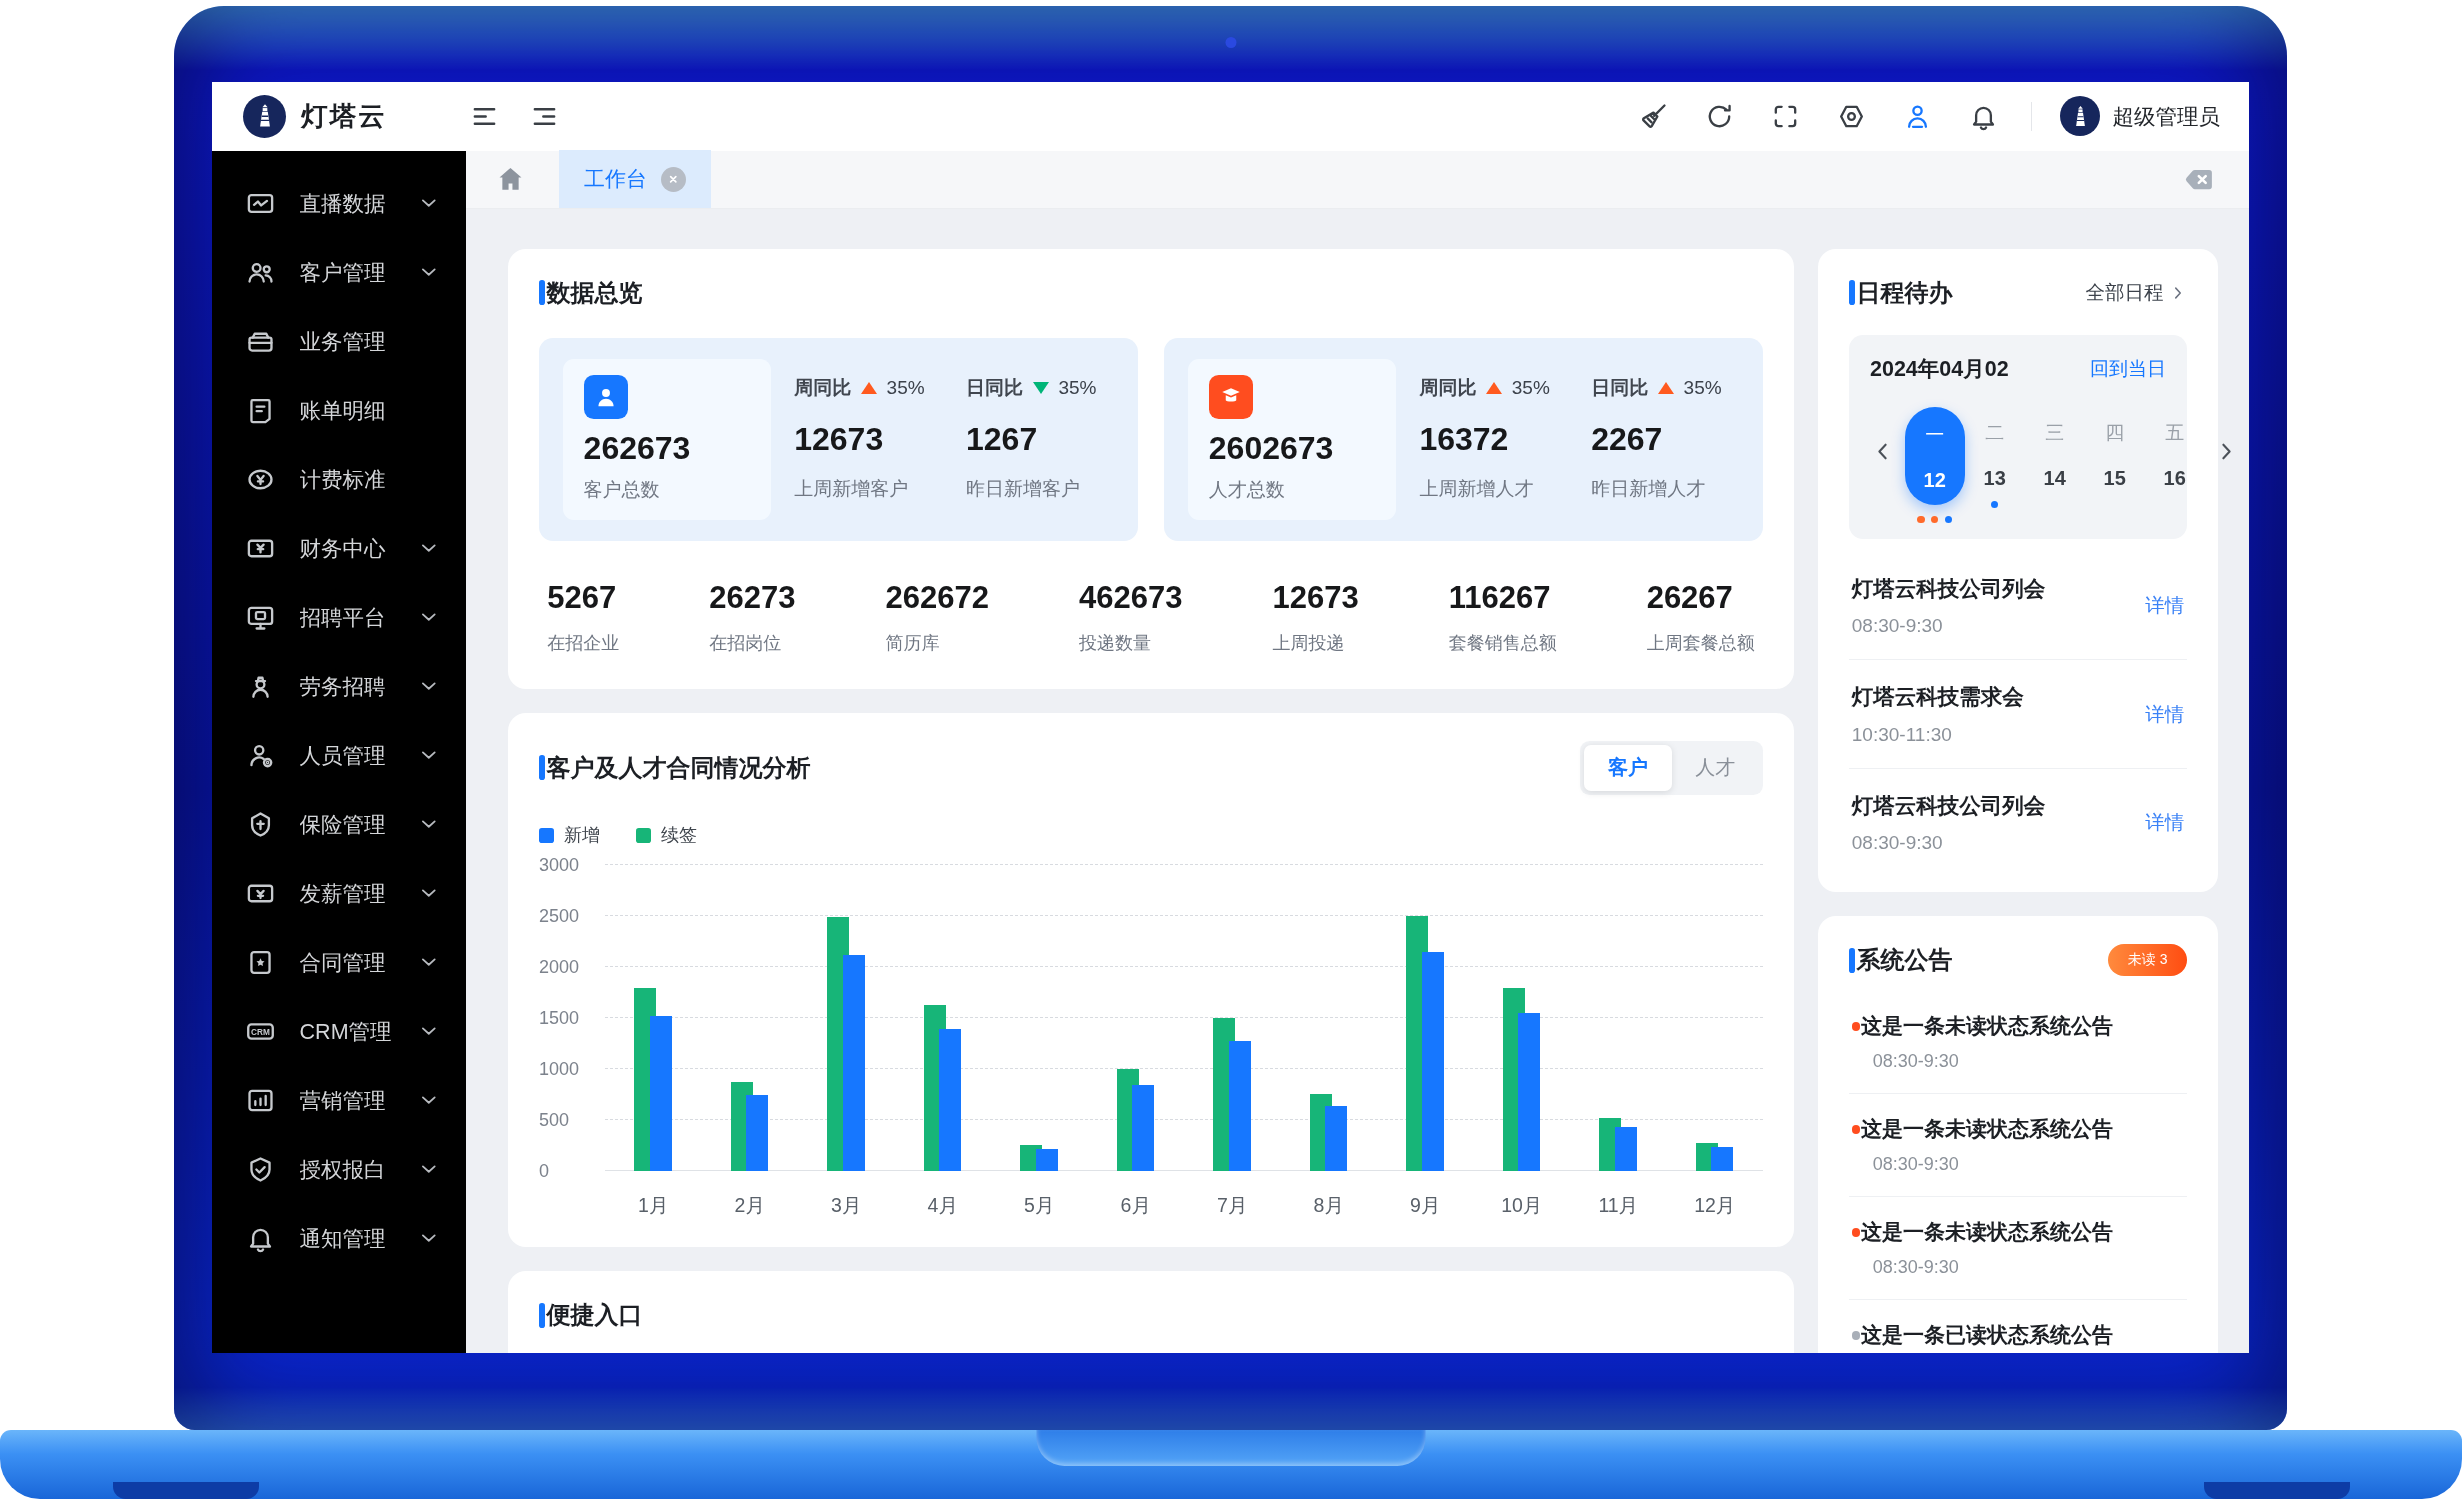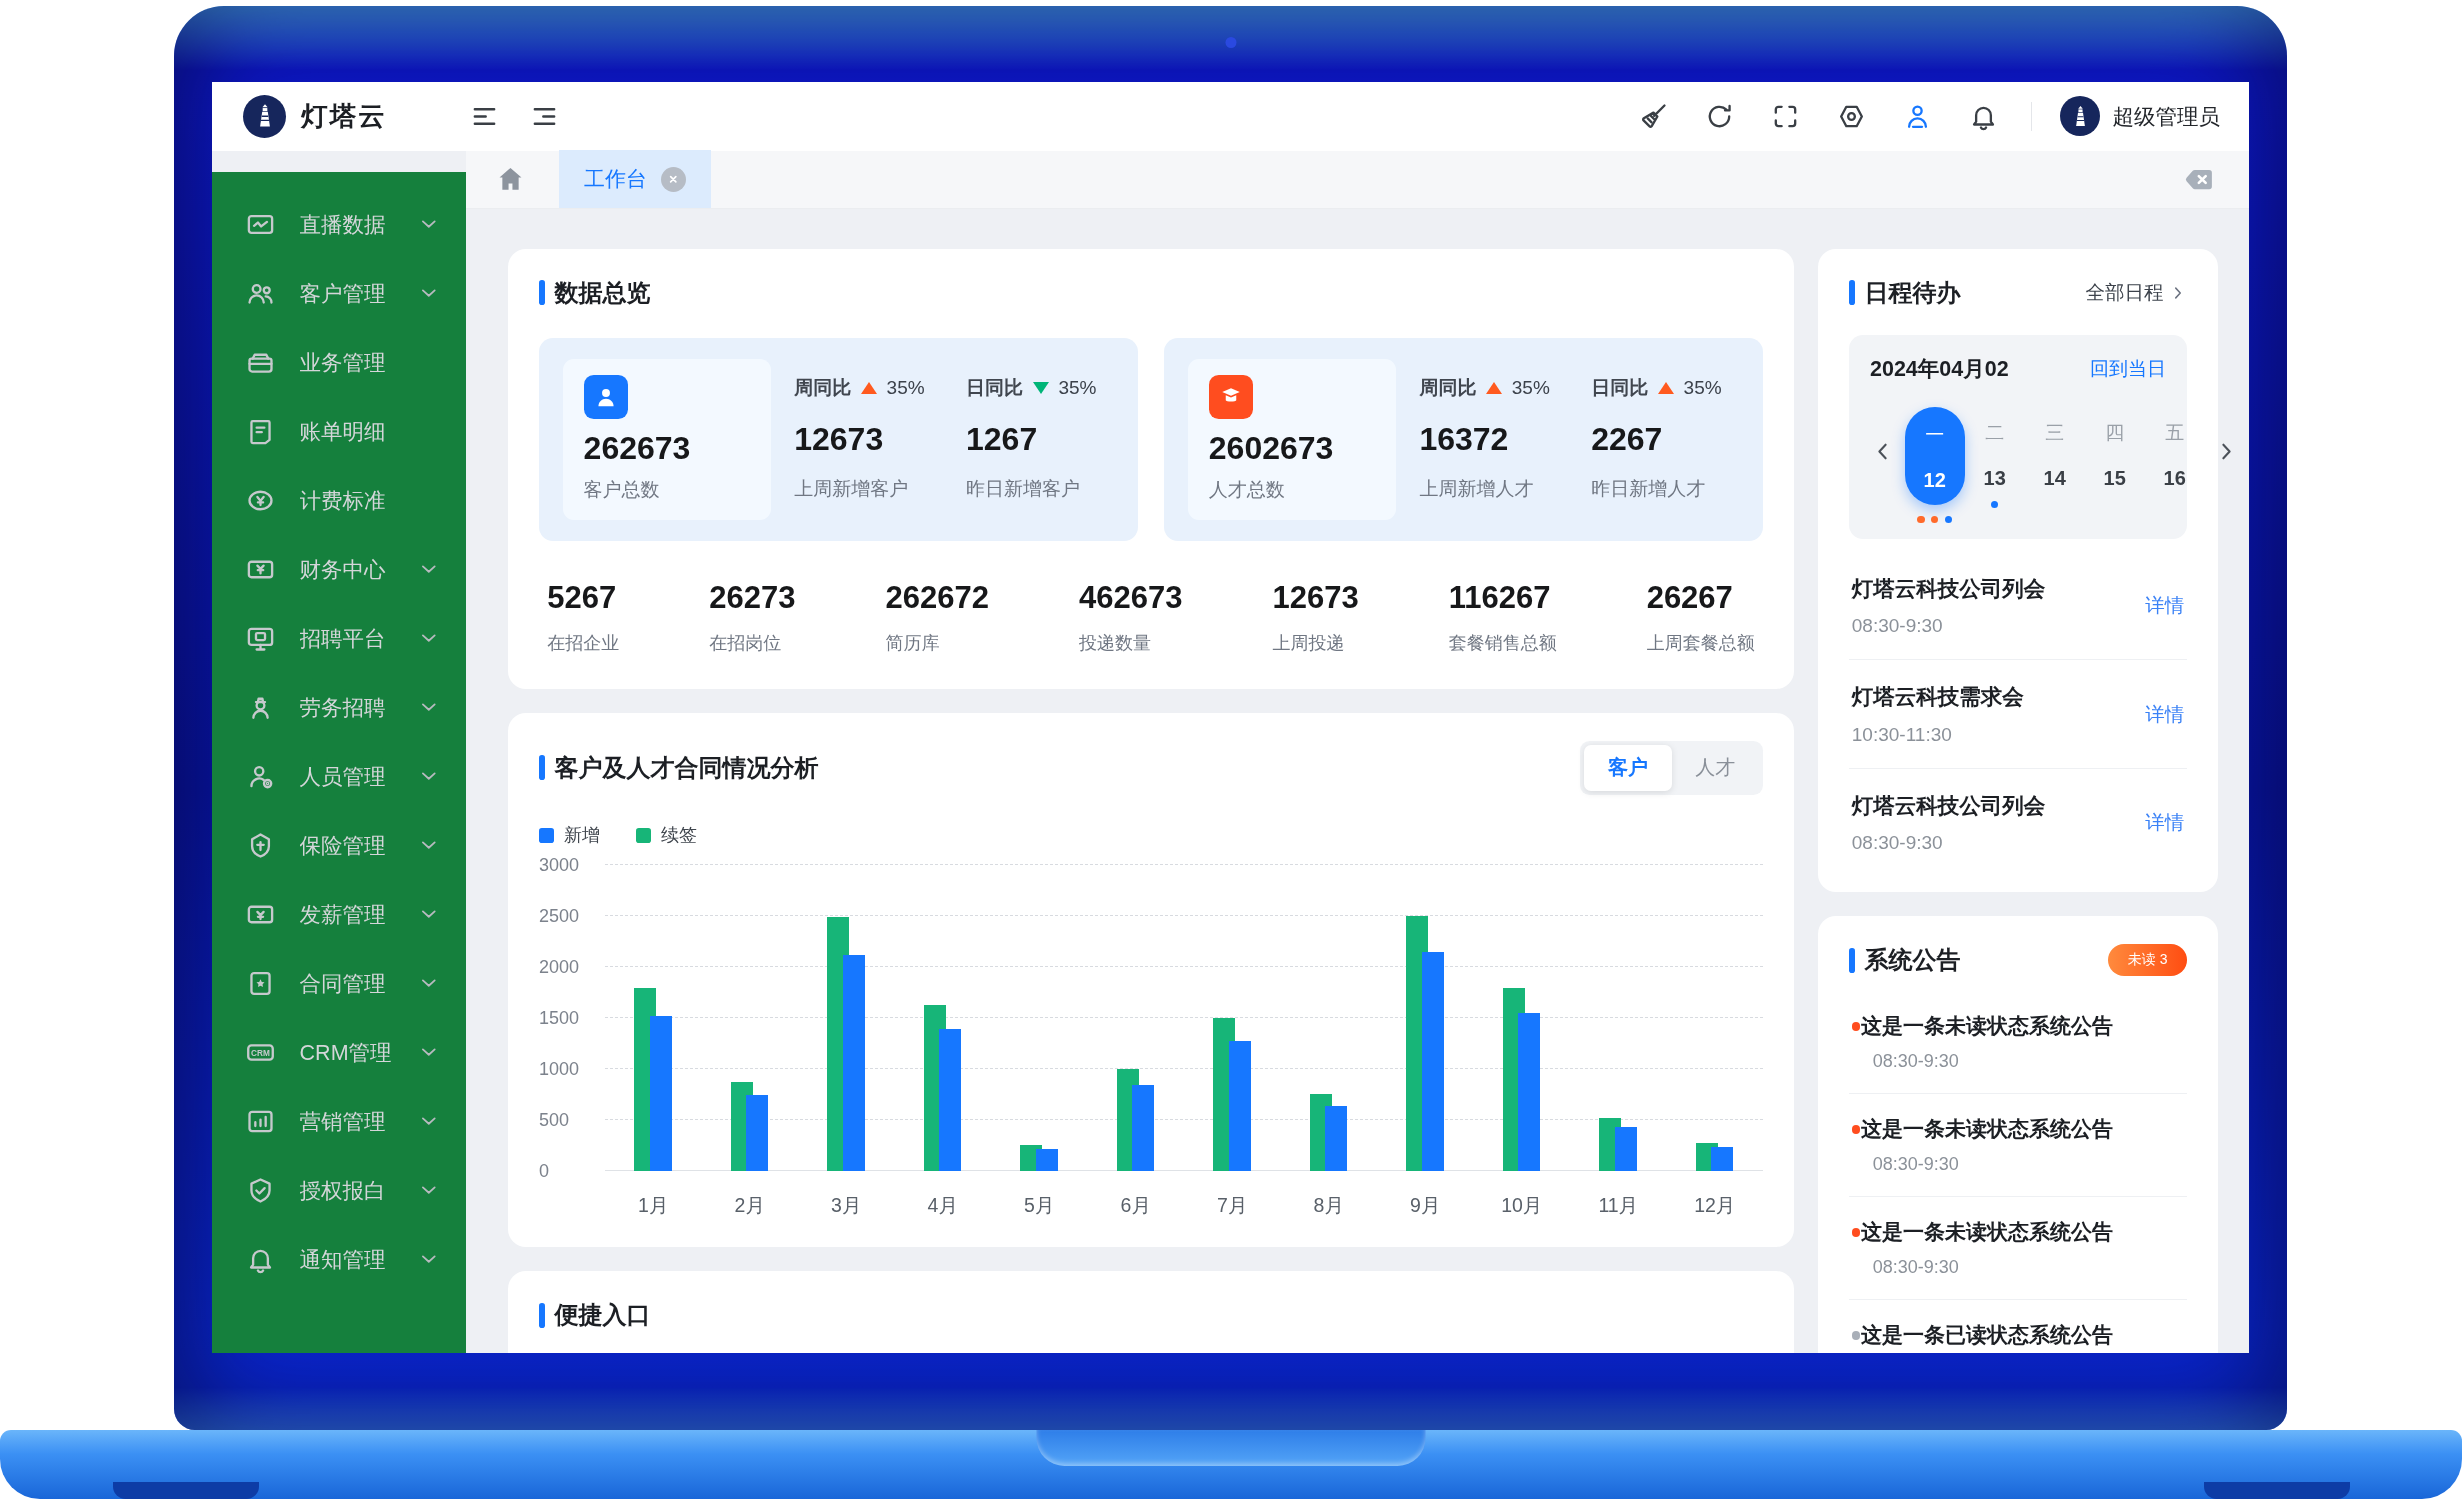--- a/index.html
+++ b/index.html
@@ -33,21 +33,21 @@
   .header-actions{margin-left:auto;display:flex;gap:35px;align-items:center;color:#3a3f45;}
   .h-ico{width:31px;height:31px;cursor:pointer;}
   .h-ico.accent{color:#1677ff;}
   .h-divider{width:1.4px;height:29px;background:#e4e6ea;margin-left:32px;}
   .avatar{width:40px;height:40px;border-radius:50%;background:#16265c;margin-left:28px;display:flex;align-items:center;justify-content:center;}
   .avatar svg{width:25px;height:25px;}
   .admin{font-size:21.5px;margin-left:12.5px;color:#23262b;}
 
   
   .app-body{flex:1;display:flex;min-height:0;}
-  .sidebar{width:254px;flex:0 0 254px;background:#15803d;padding-top:18px;display:flex;flex-direction:column;margin-top:21px;}
+  .sidebar{width:254px;flex:0 0 254px;background:#000000;padding-top:18px;display:flex;flex-direction:column;}
   .s-item{height:69px;display:flex;align-items:center;padding:0 25px 0 33px;color:#d4d6d9;font-size:21.5px;cursor:pointer;}
   .s-ico{width:31px;height:31px;margin-right:23.6px;color:#c6c9cd;flex:0 0 31px;}
   .s-ico svg{width:100%;height:100%;}
   .s-label{flex:1;white-space:nowrap;overflow:hidden;}
   .s-chev{width:23.6px;height:23.6px;color:#b7babf;}
   .s-chev svg{width:100%;height:100%;}
 
   .main{flex:1;display:flex;flex-direction:column;min-width:0;}
   .tabbar{height:58px;flex:0 0 58px;background:#f6f7f9;border-bottom:1.4px solid #ebedf0;display:flex;align-items:center;padding-left:29px;}
   .home{width:31px;height:31px;color:#8d949e;}
@@ -56,21 +56,21 @@
   .tab-close{width:25px;height:25px;border-radius:50%;background:#b6bcc5;display:flex;align-items:center;justify-content:center;}
   .tab-close svg{width:12.5px;height:12.5px;}
   .tab-clear{margin-left:auto;margin-right:33px;width:33px;height:33px;}
   .tab-clear svg{width:100%;height:100%;}
 
   .content{flex:1;display:flex;gap:24px;padding:40px 31px 0 42px;background:#eef0f4;overflow:hidden;min-height:0;}
   .col-left{flex:1;min-width:0;}
   .col-right{width:400px;flex:0 0 400px;}
   .card{background:#fff;border-radius:18px;padding:28px 31px;}
   .card + .card{margin-top:24px;}
-  .card-title{display:flex;align-items:center;gap:10px;font-size:24px;font-weight:700;color:#1c1f24;}
+  .card-title{display:flex;align-items:center;gap:2px;font-size:24px;font-weight:700;color:#1c1f24;}
   .tbar{width:5.6px;height:25px;border-radius:2.8px;background:#1677ff;flex:0 0 5.6px;}
 
   
   .stat-cards{display:flex;gap:26.4px;margin-top:29px;}
   .stat-card{flex:1;background:#e8f1fc;border-radius:14px;padding:21px 23.6px;display:flex;gap:23.6px;}
   .stat-main{width:208px;flex:0 0 208px;background:#f3f9ff;border-radius:11px;padding:16.7px 21px;}
   .stat-ico{width:44px;height:44px;border-radius:9.7px;display:flex;align-items:center;justify-content:center;}
   .stat-ico svg{width:28px;height:28px;}
   .stat-value{font-size:32px;font-weight:800;margin-top:11px;color:#17181a;}
   .stat-label{font-size:19px;color:#707783;margin-top:9.7px;}

